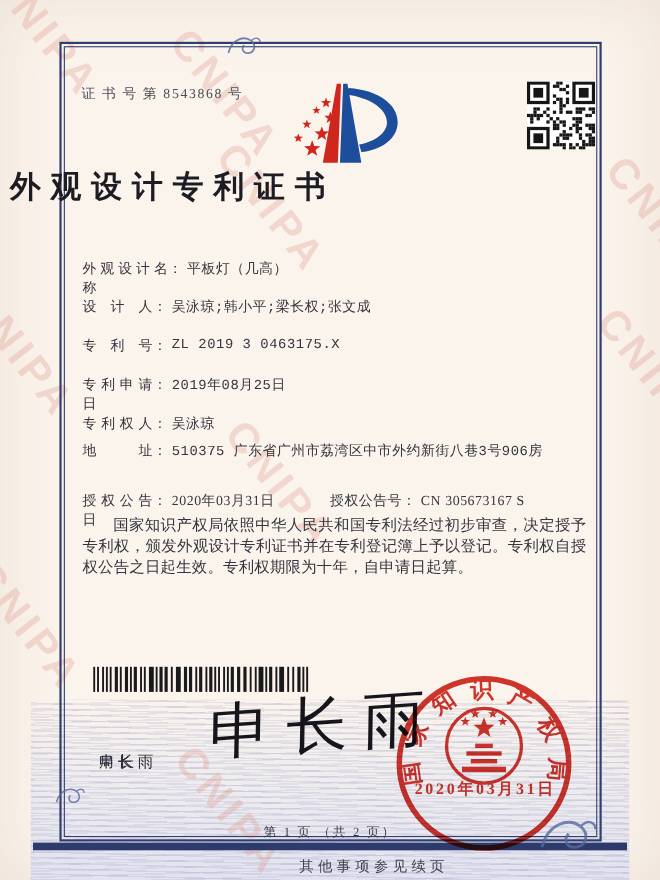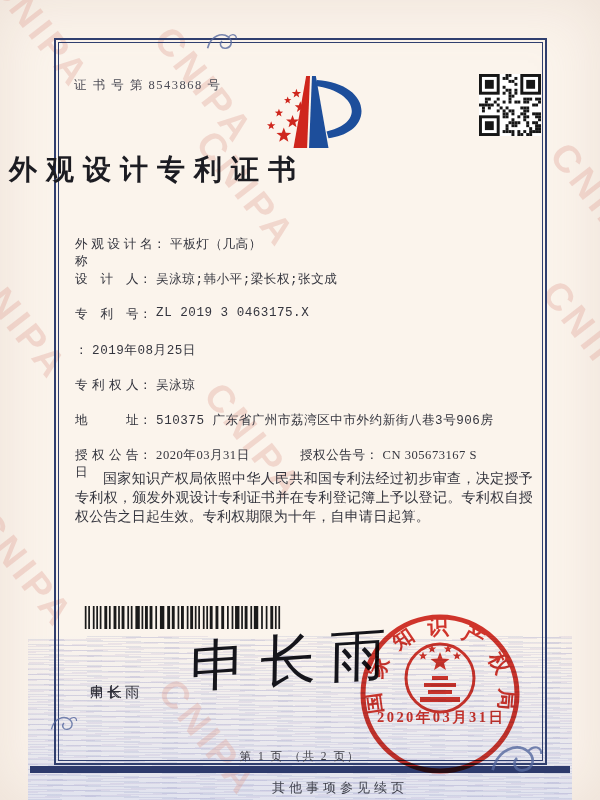--- a/index.html
+++ b/index.html
@@ -225,29 +225,30 @@
   <span class="flabel">设计人</span>
     <span class="fcolon">：</span>
     <span class="fvalue">吴泳琼;韩小平;梁长权;张文成</span>
 </div>
 <div class="frow" style="top:306px">
   <span class="flabel">专利号</span>
     <span class="fcolon">：</span>
     <span class="fvalue">ZL 2019 3 0463175.X</span>
 </div>
 <div class="frow" style="top:342px">
+  <span class="flabel">专利申请日</span>
     <span class="fcolon">：</span>
     <span class="fvalue">2019年08月25日</span>
 </div>
 <div class="frow" style="top:377px">
   <span class="flabel">专利权人</span>
     <span class="fcolon">：</span>
     <span class="fvalue">吴泳琼</span>
 </div>
-<div class="frow" style="top:412px">
+<div class="frow" style="top:402px">
   <span class="flabel">地址</span>
     <span class="fcolon">：</span>
     <span class="fvalue">510375 广东省广州市荔湾区中市外约新街八巷3号906房</span>
 </div>
 <div class="frow" style="top:447px">
   <span class="flabel">授权公告日</span>
     <span class="fcolon">：</span>
     <span>2020年03月31日</span>
   <span class="grant2">
     <span>授权公告号</span>

